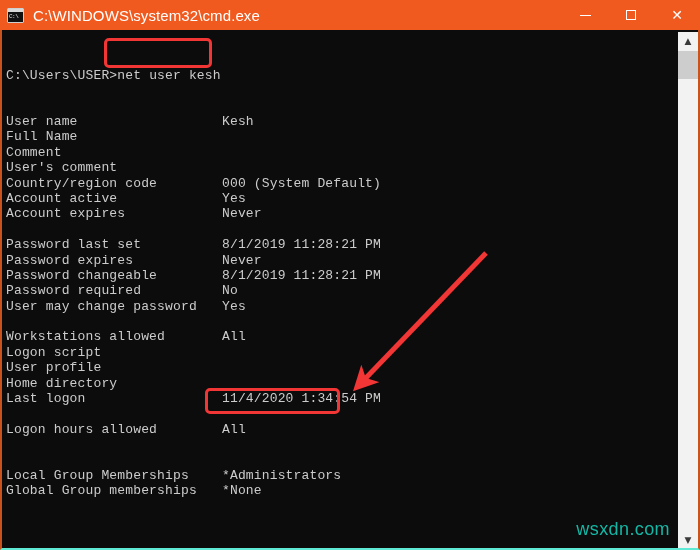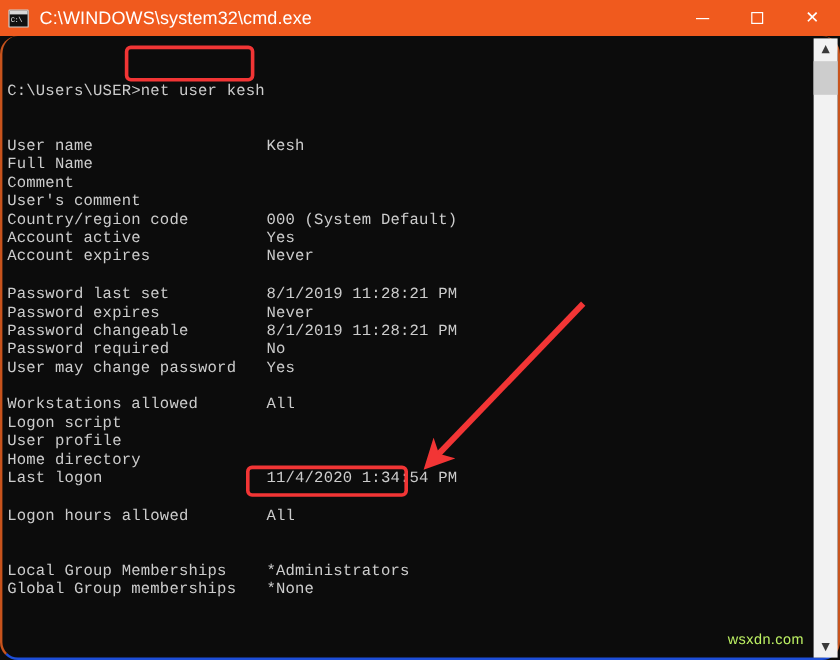--- a/index.html
+++ b/index.html
@@ -97,24 +97,23 @@
   
   #console {
     position: absolute;
     left: 0;
     top: 30px;
     width: 700px;
     height: 520px;
     background: #0c0c0c;
     border-left: 2px solid #c8531c;
     border-right: 2px solid #c8531c;
-    border-bottom: 2px solid #1d4ed8;
+    border-bottom: 2px solid #5eead4;
     box-sizing: border-box;
     overflow: hidden;
-    border-radius: 15px;
   }
   #term-text {
     position: absolute;
     left: 4px;
     top: 7px;
     font-family: "Liberation Mono", "DejaVu Sans Mono", monospace;
     font-size: 13px;
     line-height: 15.4px;
     color: #cccccc;
     white-space: pre;
@@ -189,22 +188,22 @@
     height: 160px;
     pointer-events: none;
   }
 
   
   #watermark {
     position: absolute;
     right: 28px;
     bottom: 8px;
     font-family: "Liberation Sans", sans-serif;
-    font-size: 12px;
-    color: #bef264;
+    font-size: 18px;
+    color: #14b8a6;
     letter-spacing: 0.4px;
   }
 </style>
 </head>
 <body>
 
 <div id="screen">
 
   <div id="titlebar">
     <div id="app-icon">

